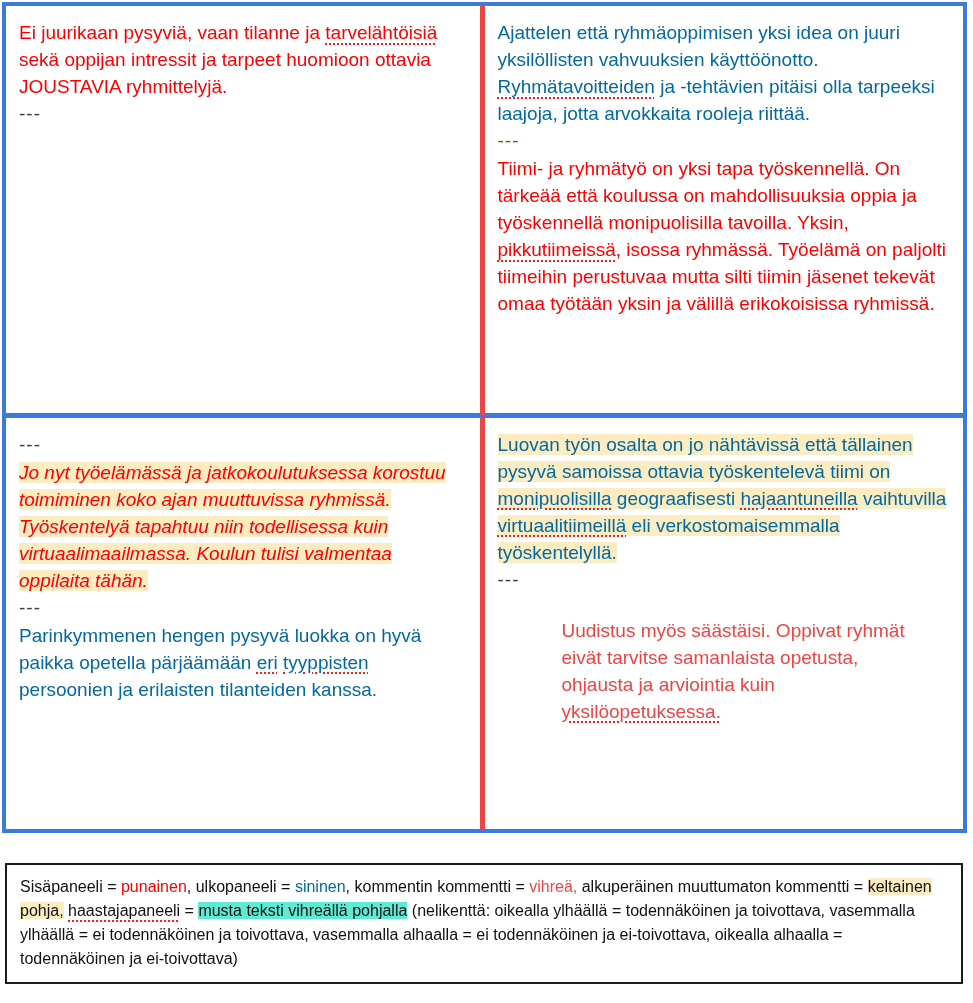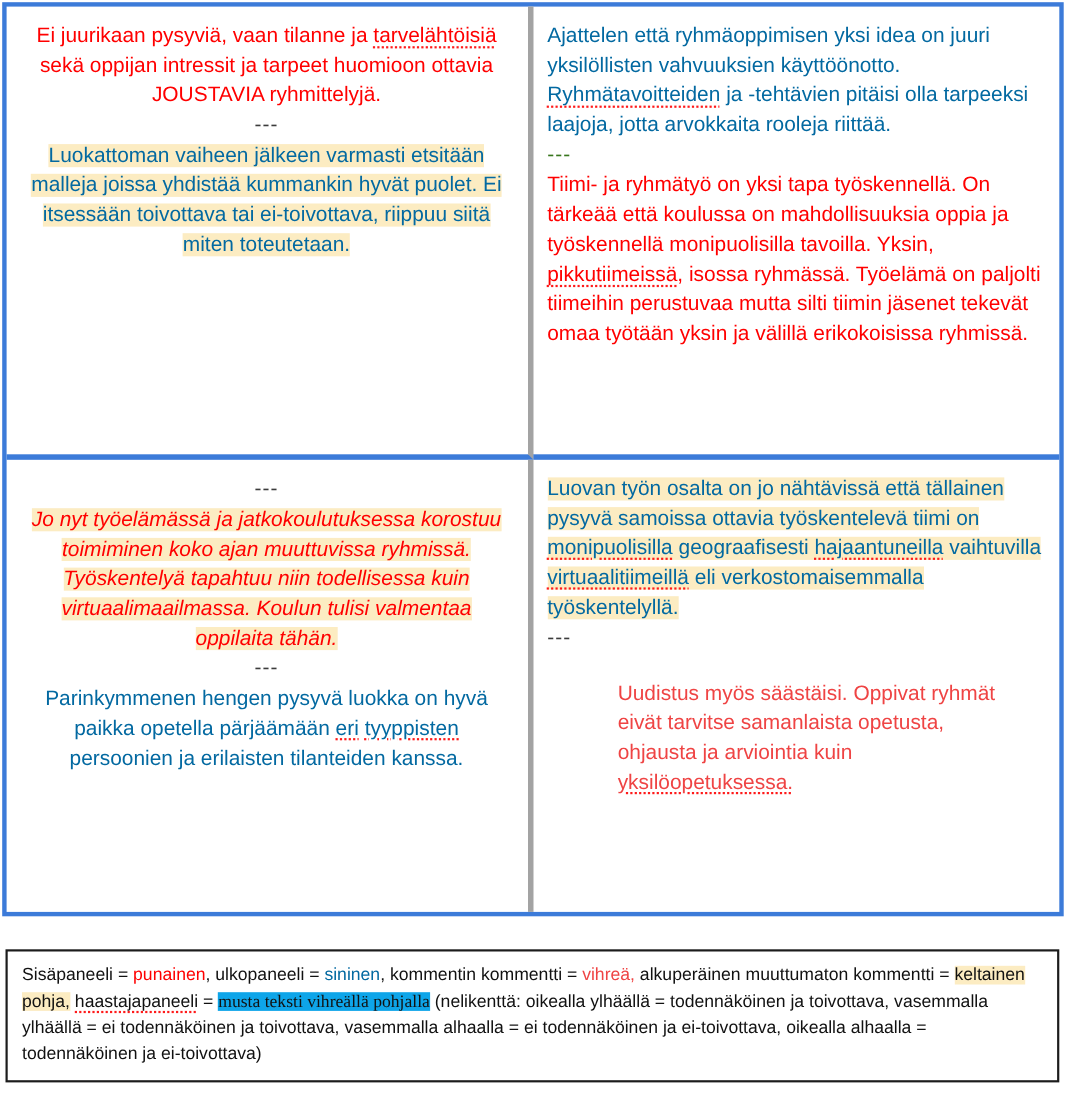--- a/index.html
+++ b/index.html
@@ -21,37 +21,37 @@
     grid-template-rows:1fr 1fr;
     background:#ffffff;
   }
   .cell{
     box-sizing:border-box;
     padding:13px 14px 10px 13px;
     overflow:hidden;
     font-size:19px;
     line-height:27px;
   }
-  .cell.tl,.cell.bl{border-right:5px solid #a3a3a3;text-align:center;}
+  .cell.tl,.cell.bl{border-right:5px solid #ef4444;}
   .cell.tl,.cell.tr{border-bottom:5px solid #3c7bd9;}
   .para{margin:0 0 1px 0;}
   .sep{
     margin:3px 0 3px 0;
     line-height:22px;
     color:#3c3c3c;
     font-size:19px;
     letter-spacing:1px;
   }
   .sep.green{color:#38761d;}
   .red{color:#ff0000;}
   .blue{color:#0369a1;}
   .green{color:#ef4444;}
   .italic{font-style:italic;}
   .hl{background:#fcecc2;}
-  .hl-green{background:#0ea5e9;font-family:Liberation Serif, serif;}
+  .hl-green{background:#5eead4;}
   .sq{
     text-decoration:underline;
     text-decoration-style:dotted;
     text-decoration-color:#ff1a1a;
     text-decoration-thickness:2px;
     text-underline-offset:4px;
   }
   .quote-block{
     margin:26px 28px 0 64px;
   }
@@ -71,21 +71,20 @@
 </head>
 <body>
 
 <div class="page">
 
   <div class="grid">
 
     <div class="cell tl">
       <p class="para red"><span>Ei juurikaan pysyviä, vaan tilanne ja </span><span class="sq">tarvelähtöisiä</span><span> sekä oppijan intressit ja tarpeet huomioon ottavia JOUSTAVIA ryhmittelyjä.</span></p>
       <p class="sep">---</p>
-      <p class="para blue"><span class="hl">Luokattoman vaiheen jälkeen varmasti etsitään malleja joissa yhdistää kummankin hyvät puolet. Ei itsessään toivottava tai ei-toivottava, riippuu siitä miten toteutetaan.</span></p>
     </div>
 
     <div class="cell tr">
       <p class="para blue"><span>Ajattelen että ryhmäoppimisen yksi idea on juuri yksilöllisten vahvuuksien käyttöönotto. </span><span class="sq">Ryhmätavoitteiden</span><span> ja -tehtävien pitäisi olla tarpeeksi laajoja, jotta arvokkaita rooleja riittää.</span></p>
       <p class="sep green">---</p>
       <p class="para red"><span>Tiimi- ja ryhmätyö on yksi tapa työskennellä. On tärkeää että koulussa on mahdollisuuksia oppia ja työskennellä monipuolisilla tavoilla. Yksin, </span><span class="sq">pikkutiimeissä</span><span>, isossa ryhmässä. Työelämä on paljolti tiimeihin perustuvaa mutta silti tiimin jäsenet tekevät omaa työtään yksin ja välillä erikokoisissa ryhmissä.</span></p>
     </div>
 
     <div class="cell bl">
       <p class="sep">---</p>

